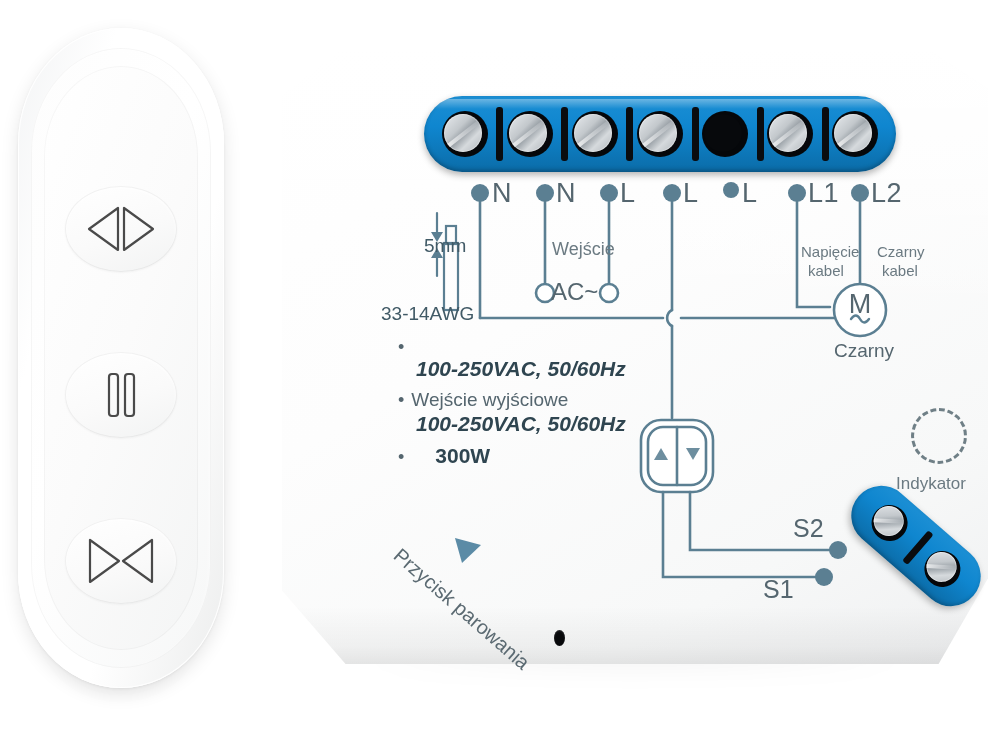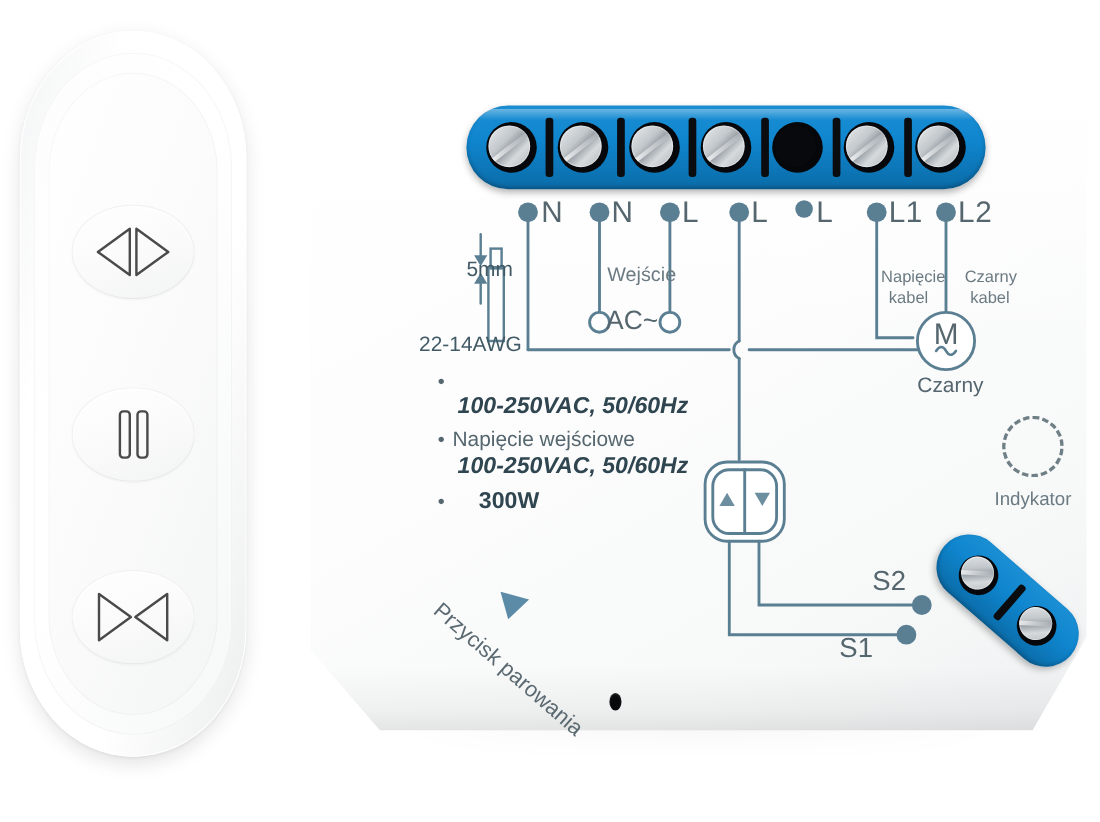--- a/index.html
+++ b/index.html
@@ -154,21 +154,21 @@
   .spec-val{font-size:21px;color:#2f4550;font-weight:bold;}
   .specs{
     position:absolute;left:398px;top:338px;width:250px;
   }
   .specs .row{display:flex;align-items:baseline;gap:7px;margin-bottom:1px;}
   .bullet{color:#55666f;font-size:18px;line-height:1;}
   .specs .val-row{padding-left:18px;margin-bottom:8px;font-style:italic;}
   .specs .last-row{display:flex;align-items:baseline;gap:7px;}
 
   .indicator-wrap{
-    position:absolute;left:896px;top:378px;width:86px;text-align:center;
+    position:absolute;left:896px;top:408px;width:86px;
   }
   .ind-circle{
     width:50px;height:50px;margin:0 auto;border-radius:50%;
     border:3px dashed #6f7f86;
   }
   .ind-text{font-size:17px;color:#6b7a82;margin-top:10px;}
 
   .pair-label{
     position:absolute;left:404px;top:544px;
     font-size:20px;color:#5b6a72;
@@ -346,21 +346,21 @@
 
     <div class="lbl term-label" style="left:492px;top:178px;">N</div>
     <div class="lbl term-label" style="left:556px;top:178px;">N</div>
     <div class="lbl term-label" style="left:620px;top:178px;">L</div>
     <div class="lbl term-label" style="left:683px;top:178px;">L</div>
     <div class="lbl term-label" style="left:742px;top:178px;">L</div>
     <div class="lbl term-label" style="left:808px;top:178px;">L1</div>
     <div class="lbl term-label" style="left:871px;top:178px;">L2</div>
 
     <div class="lbl dim-label" style="left:384px;top:235px;margin-left:40px;">5mm</div>
-    <div class="lbl dim-label" style="left:381px;top:303px;">22-14AWG</div>
+    <div class="lbl dim-label" style="left:381px;top:303px;">33-14AWG</div>
 
     <div class="lbl" style="left:552px;top:239px;font-size:18px;color:#6b7a82;">Wejście</div>
     <div class="lbl" style="left:551px;top:278px;font-size:24px;color:#55666f;">AC~</div>
 
     <div class="lbl small-label" style="left:801px;top:243px;">Napięcie</div>
     <div class="lbl small-label" style="left:808px;top:262px;">kabel</div>
     <div class="lbl small-label" style="left:877px;top:243px;">Czarny</div>
     <div class="lbl small-label" style="left:882px;top:262px;">kabel</div>
     <div class="motor-label">Czarny</div>
 
@@ -368,21 +368,21 @@
     <div class="lbl sw-label" style="left:763px;top:575px;">S1</div>
 
     <div class="specs">
       <div class="row">
         <span class="bullet">•</span>
       </div>
       <div class="val-row"><span class="spec-val">100-250VAC, 50/60Hz</span></div>
 
       <div class="row">
         <span class="bullet">•</span>
-        <span class="spec-item">Napięcie wejściowe</span>
+        <span class="spec-item">Wejście wyjściowe</span>
       </div>
       <div class="val-row"><span class="spec-val">100-250VAC, 50/60Hz</span></div>
 
       <div class="last-row">
         <span class="bullet">•</span>
         <span class="spec-val" style="margin-left:24px;">300W</span>
       </div>
     </div>
 
     <div class="indicator-wrap">

